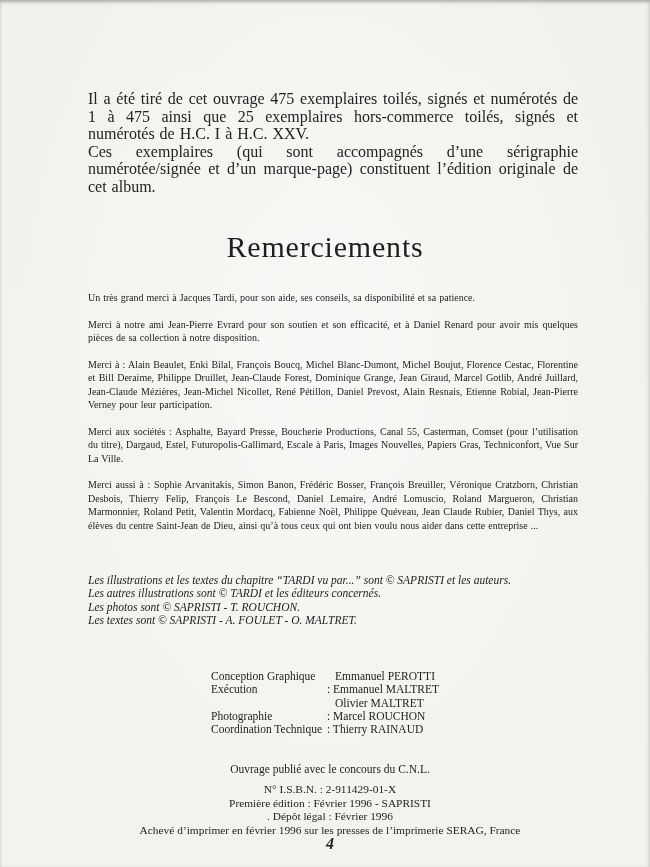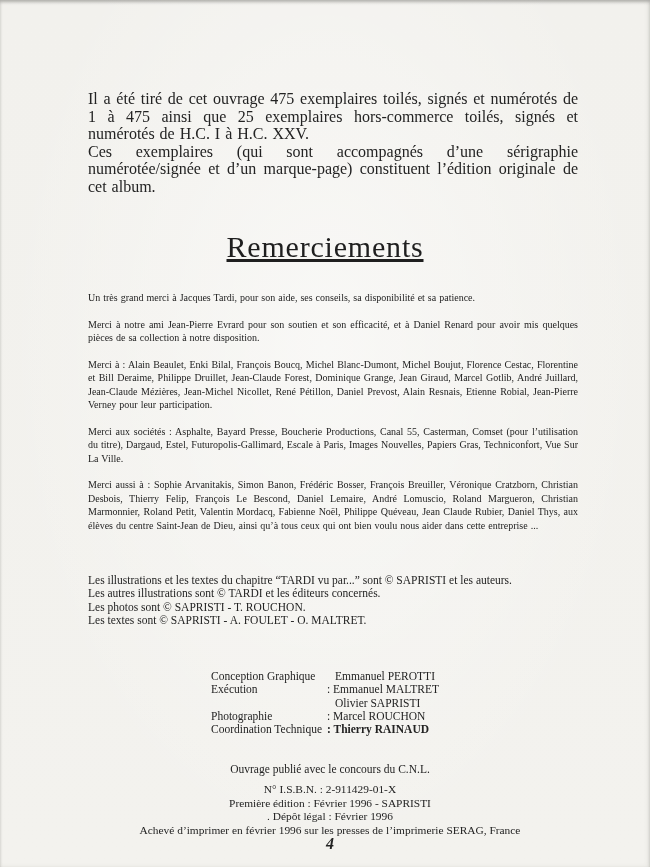--- a/index.html
+++ b/index.html
@@ -17,32 +17,32 @@
       linear-gradient(180deg, #e7e6e2 0px, #f2f1ed 6px, #f3f2ee 100%);
     overflow: hidden;
     box-shadow: inset 0 2px 3px rgba(90,90,85,0.35), inset -2px 0 4px rgba(120,120,115,0.12);
   }
   .block { position: absolute; left: 88px; width: 490px; }
   .notice { top: 74px; font-size: 16px; line-height: 17.6px; text-align: justify; word-spacing: 0.06em; margin-top: 16px; }
   .notice p { margin: 0; }
   .title {
     position: absolute; top: 230px; left: 0; width: 650px;
     text-align: center; font-size: 30px; letter-spacing: 0.8px;
-    font-weight: normal; margin: 0; color: #1f1f1f; text-decoration: underline;
+    font-weight: normal; margin: 0; color: #1f1f1f;
   }
   .thanks { top: 291px; font-size: 10px; line-height: 13.5px; text-align: justify; word-spacing: 0.05em; }
   .thanks p { margin: 0 0 13px 0; }
-  .copyright { top: 574px; font-size: 11.5px; line-height: 13.3px; }
+  .copyright { top: 574px; font-size: 11.5px; line-height: 13.3px; font-style: italic; }
   .copyright div { white-space: nowrap; }
   .credits { top: 670px; left: 211px; width: 380px; font-size: 11.5px; line-height: 13.3px; }
   .credit-row { display: flex; }
   .credit-label { width: 116px; flex: 0 0 116px; }
   .credit-values { flex: 1; }
   .credit-line.cont { padding-left: 8px; }
-  .credit-value-bold { font-weight: bold; }
+  .credit-value-bold { font-weight: normal; }
   .cnl { position: absolute; top: 763px; left: 0; width: 660px; text-align: center; font-size: 11.5px; }
   .imprint { position: absolute; top: 783px; left: 0; width: 660px; text-align: center; font-size: 11.4px; line-height: 13.6px; }
   .imprint div { white-space: nowrap; }
   .pagenum {
     position: absolute; top: 835px; left: 0; width: 660px;
     text-align: center; font-size: 16px; font-weight: bold; font-style: italic;
   }
 </style>
 </head>
 <body>
@@ -75,21 +75,21 @@
     <div class="credit-row">
       <div class="credit-label">Conception Graphique</div>
       <div class="credit-values">
         <div class="credit-line cont">Emmanuel PEROTTI</div>
       </div>
     </div>
     <div class="credit-row">
       <div class="credit-label">Exécution</div>
       <div class="credit-values">
         <div class="credit-line">: Emmanuel MALTRET</div>
-        <div class="credit-line cont">Olivier SAPRISTI</div>
+        <div class="credit-line cont">Olivier MALTRET</div>
       </div>
     </div>
     <div class="credit-row">
       <div class="credit-label">Photographie</div>
       <div class="credit-values">
         <div class="credit-line">: Marcel ROUCHON</div>
       </div>
     </div>
     <div class="credit-row">
       <div class="credit-label">Coordination Technique</div>

